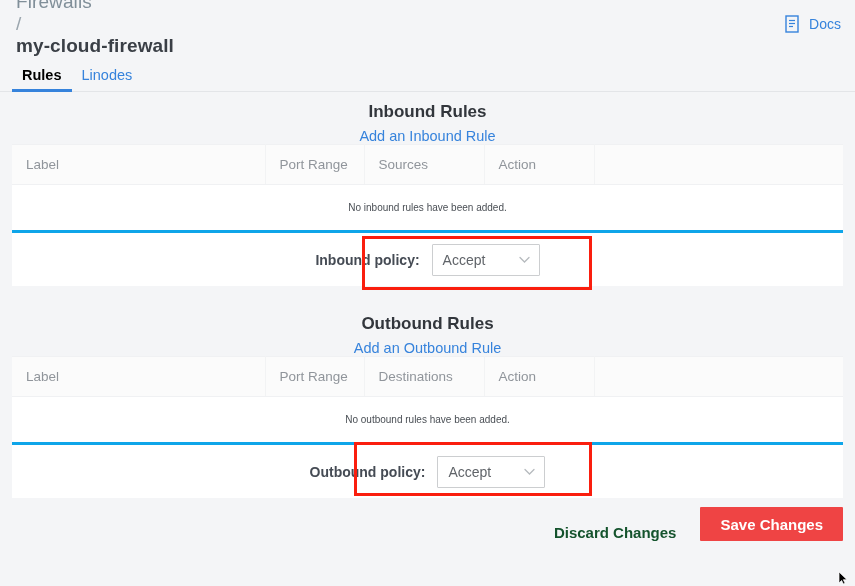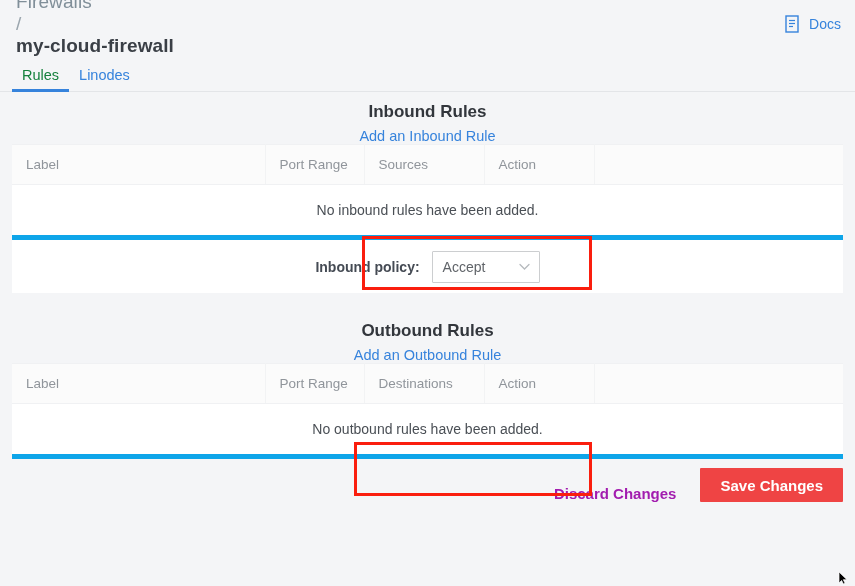--- a/index.html
+++ b/index.html
@@ -75,22 +75,22 @@
   }
   .tab {
     font-size: 14.5px;
     padding: 0 10px 9px 10px;
     color: #3683dc;
     cursor: pointer;
     position: relative;
     line-height: 1;
   }
   .tab.active {
-    color: #15803d;
-    font-weight: 400;
+    color: #000000;
+    font-weight: 700;
   }
   .tab.active::after {
     content: "";
     position: absolute;
     left: 0;
     right: 0;
     bottom: -1px;
     height: 3px;
     background: #3683dc;
   }
@@ -135,25 +135,25 @@
     height: 40px;
     box-sizing: border-box;
     border-top: 1px solid #f0f1f3;
     border-bottom: 1px solid #f0f1f3;
     border-right: 1px solid #f2f3f4;
   }
   table.rules th:last-child { border-right: none; }
 
   td.empty-cell {
     text-align: center;
-    font-size: 14px;
+    font-size: 10px;
     color: #4a4f55;
     padding: 17px 0;
     background: #ffffff;
-    border-bottom: 5px solid #0ea5e9;
+    border-bottom: 3px solid #0ea5e9;
   }
   td.policy-cell {
     background: #ffffff;
     padding: 0;
     height: 53px;
   }
 
   .policy-wrap {
     display: flex;
     align-items: center;
@@ -208,21 +208,21 @@
   .footer {
     display: flex;
     align-items: center;
     justify-content: flex-end;
     gap: 10px;
     padding: 0 12px;
     height: 52px;
     box-sizing: border-box;
   }
   .btn-text {
-    color: #a21caf;
+    color: #14532d;
     font-size: 15px;
     font-weight: 700;
     padding: 8px 14px;
     cursor: pointer;
     background: transparent;
     border: none;
     font-family: inherit;
     margin-top: 16px;
   }
   .btn-primary {
@@ -352,20 +352,35 @@
         <th>Port Range</th>
         <th>Destinations</th>
         <th>Action</th>
         <th></th>
       </tr>
     </thead>
     <tbody>
       <tr>
         <td class="empty-cell" colspan="5">No outbound rules have been added.</td>
       </tr>
+      <tr>
+        <td class="policy-cell" colspan="5">
+          <div class="policy-wrap">
+            <span class="policy-label">Outbound policy:</span>
+            <div class="policy-select">
+              <span class="val">Accept</span>
+              <span>
+                <svg class="chev" viewBox="0 0 13 13" fill="none">
+                  <path d="M2 4.5 L6.5 9 L11 4.5" stroke="#b6babe" stroke-width="1.3" stroke-linecap="round"></path>
+                </svg>
+              </span>
+            </div>
+          </div>
+        </td>
+      </tr>
     </tbody>
   </table>
 </div>
 
 <div class="footer">
   <button class="btn-text">Discard Changes</button>
   <button class="btn-primary">Save Changes</button>
 </div>
 
 <div class="redbox" id="inbound-redbox"></div>

